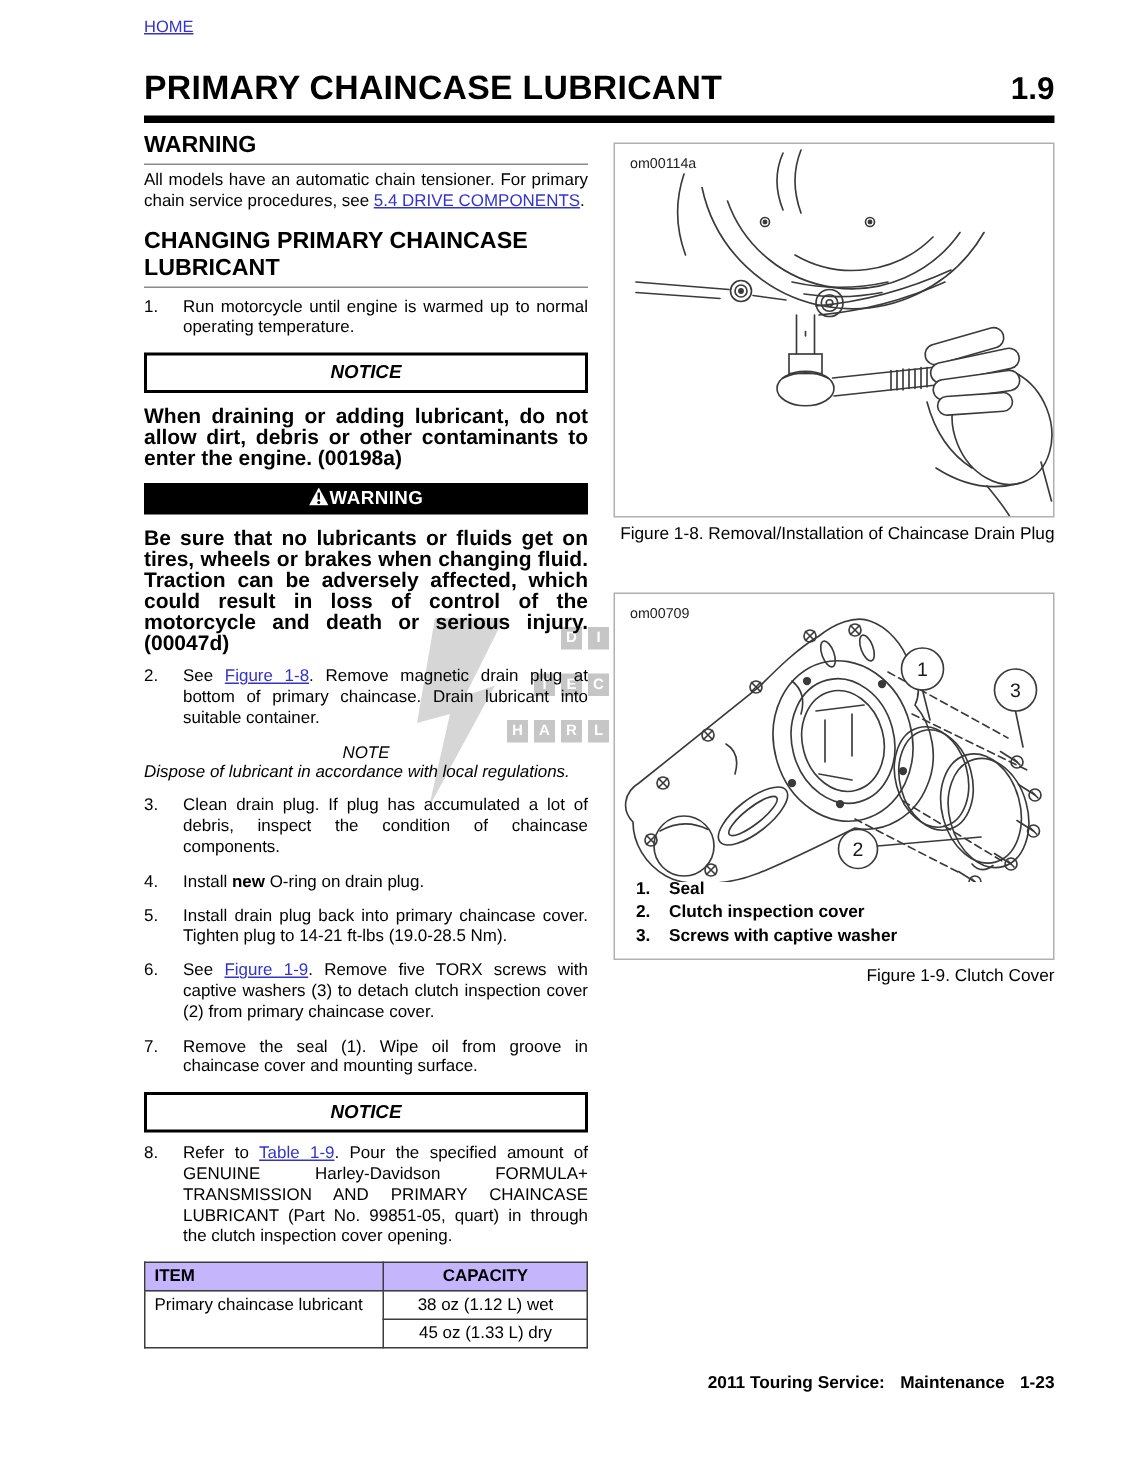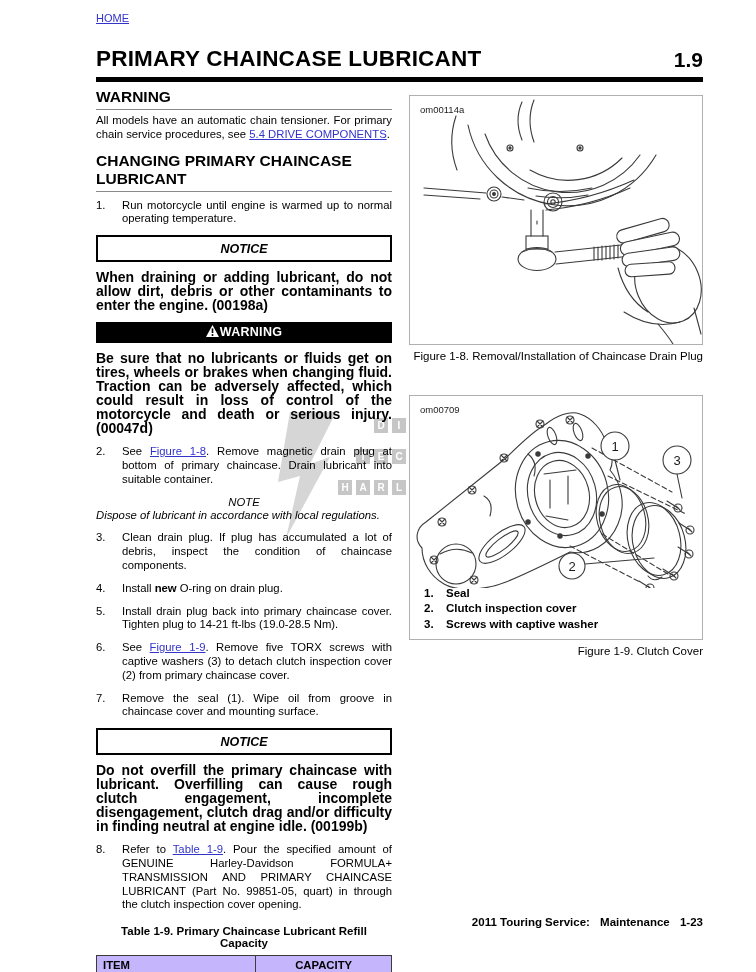--- a/index.html
+++ b/index.html
@@ -177,28 +177,26 @@
   </div>
 
   <div class="step">
     <span class="step-num">7.</span>
     <div class="step-text">Remove the seal (1). Wipe oil from groove in chaincase cover and mounting surface.</div>
   </div>
 
   <div class="notice-box">
     <span class="notice-label">NOTICE</span>
   </div>
-  <p class="bold-para">Do not overfill the primary chaincase with lubricant. Overfilling can cause rough clutch engagement, incomplete disengagement, clutch drag and/or difficulty in finding neutral at engine idle. (00199b)</p>
 
   <div class="step">
     <span class="step-num">8.</span>
     <div class="step-text"><span>Refer to </span><a class="link">Table 1-9</a><span>. Pour the specified amount of GENUINE Harley-Davidson FORMULA+ TRANSMISSION AND PRIMARY CHAINCASE LUBRICANT (Part No. 99851-05, quart) in through the clutch inspection cover opening.</span></div>
   </div>
 
-  <div class="table-caption">Table 1-9. Primary Chaincase Lubricant Refill Capacity</div>
 
   <table class="cap-table">
     <tbody>
         <tr>
       <th class="th-item">ITEM</th>
       <th class="th-cap">CAPACITY</th>
     </tr>
     <tr>
       <td class="td-item" rowspan="2">Primary chaincase lubricant</td>
       <td class="td-cap">38 oz (1.12 L) wet</td>

